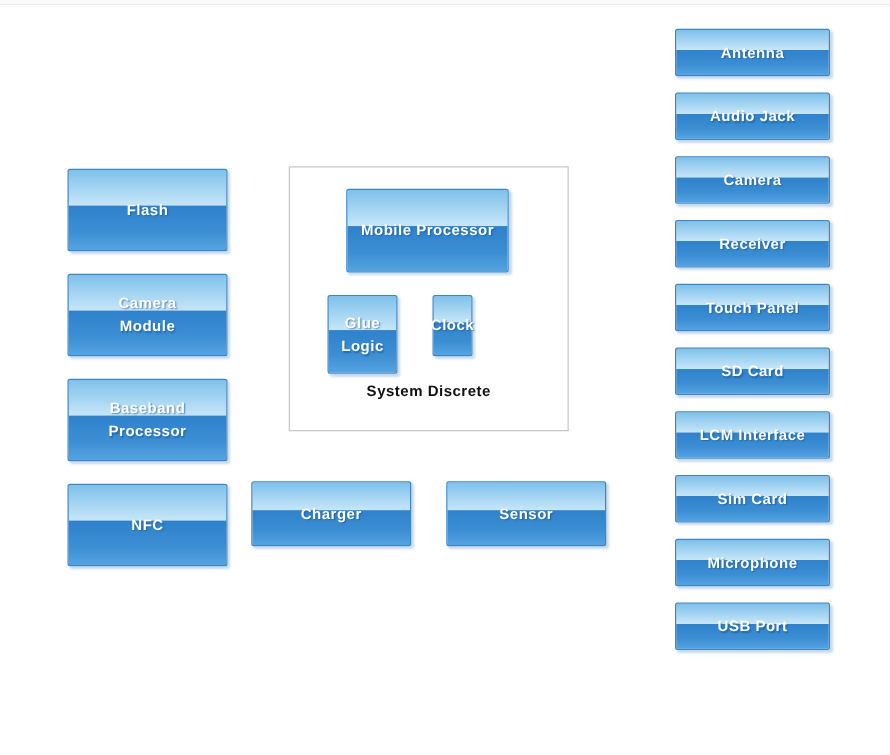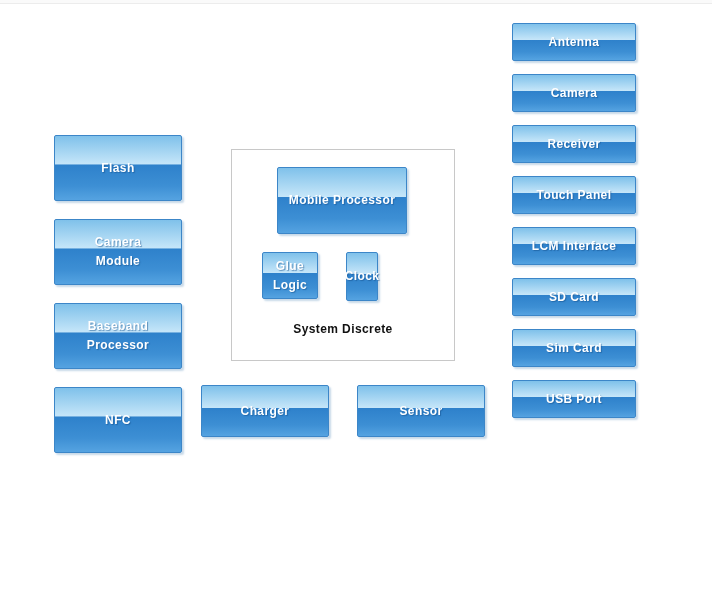--- a/index.html
+++ b/index.html
@@ -40,41 +40,41 @@
   }
   .left-col .block{width:128px;height:66px;}
   
   .bottom-row{
     position:absolute;left:201px;top:385px;
     display:flex;flex-direction:row;gap:28px;
   }
   .bottom-row .block{width:128px;height:52px;}
   
   .sysd{
-    position:absolute;left:231px;top:149px;width:224px;height:212px;
+    position:absolute;left:231px;top:133px;width:224px;height:212px;
     box-sizing:border-box;
     border:1px solid var(--container-border,#c8c8c8);
     background:#ffffff;
   }
   .sysd-blocks .block{position:absolute;}
   .sysd-blocks .block:nth-child(1){left:45px;top:17px;width:130px;height:67px;}
-  .sysd-blocks .block:nth-child(2){left:30px;top:102px;width:56px;height:47px;}
+  .sysd-blocks .block:nth-child(2){left:30px;top:102px;width:56px;height:63px;}
   .sysd-blocks .block:nth-child(3){left:114px;top:102px;width:32px;height:49px;}
   .sysd-title{
     position:absolute;left:0;right:0;top:172px;
     text-align:center;
     color:var(--title-text,#111111);
     font-weight:bold;font-size:12px;letter-spacing:0.4px;
   }
   
   .right-col{
     position:absolute;left:512px;top:23px;
     display:flex;flex-direction:column;gap:13px;
   }
-  .right-col .block{width:124px;height:38px;}
+  .right-col .block{width:124px;height:38px;margin-left:28px;}
 </style>
 </head>
 <body style="--block-border: #3c86c8; --g0: #7fc1ea; --g1: #c6e6f9; --g2: #2e81cb; --g3: #3d8fd4; --g4: #55a3e1; --block-text: #ffffff; --container-border: #c8c8c8; --title-text: #111111; --top-strip: #fafafa; --top-strip-border: #ececec;">
 
 <div class="top-strip"></div>
 
 <div class="left-col" id="left-col">
     <div class="block">
       <div class="line">Flash</div>
     </div>
@@ -114,33 +114,39 @@
     <div class="block">
       <div class="line">Sensor</div>
     </div>
   </div>
 
 <div class="right-col" id="right-col">
     <div class="block">
       <div class="line">Antenna</div>
     </div>
     <div class="block">
+      <div class="line">Audio Jack</div>
+    </div>
+    <div class="block">
       <div class="line">Camera</div>
     </div>
     <div class="block">
       <div class="line">Receiver</div>
     </div>
     <div class="block">
       <div class="line">Touch Panel</div>
     </div>
     <div class="block">
+      <div class="line">SD Card</div>
+    </div>
+    <div class="block">
       <div class="line">LCM Interface</div>
     </div>
     <div class="block">
-      <div class="line">SD Card</div>
+      <div class="line">Sim Card</div>
     </div>
     <div class="block">
-      <div class="line">Sim Card</div>
+      <div class="line">Microphone</div>
     </div>
     <div class="block">
       <div class="line">USB Port</div>
     </div>
   </div>
 
 </body></html>

